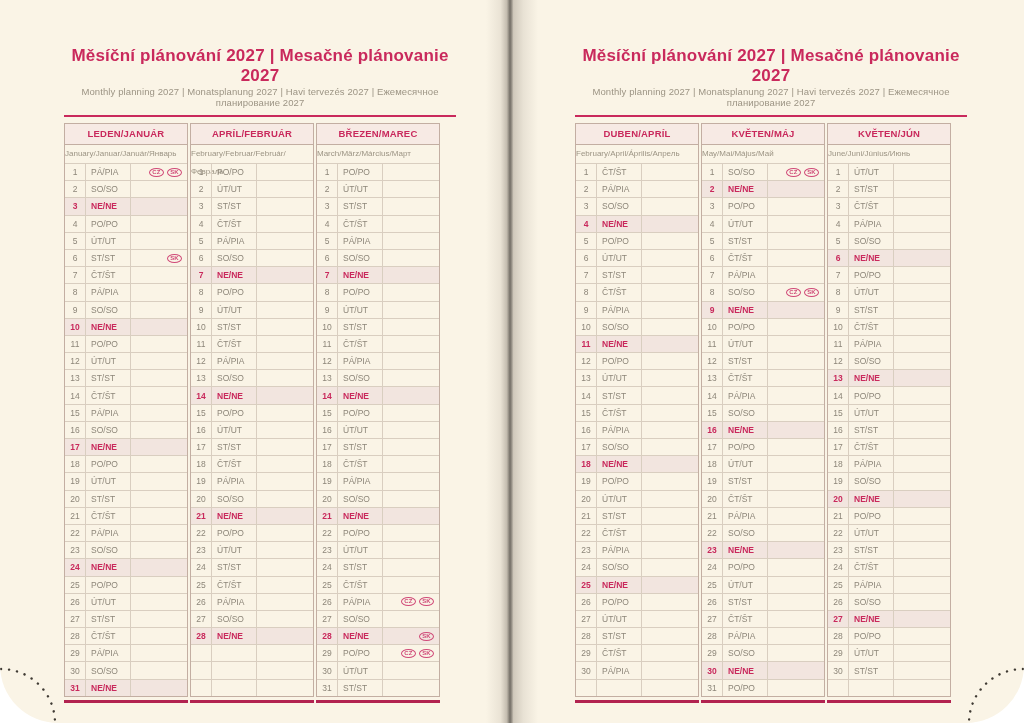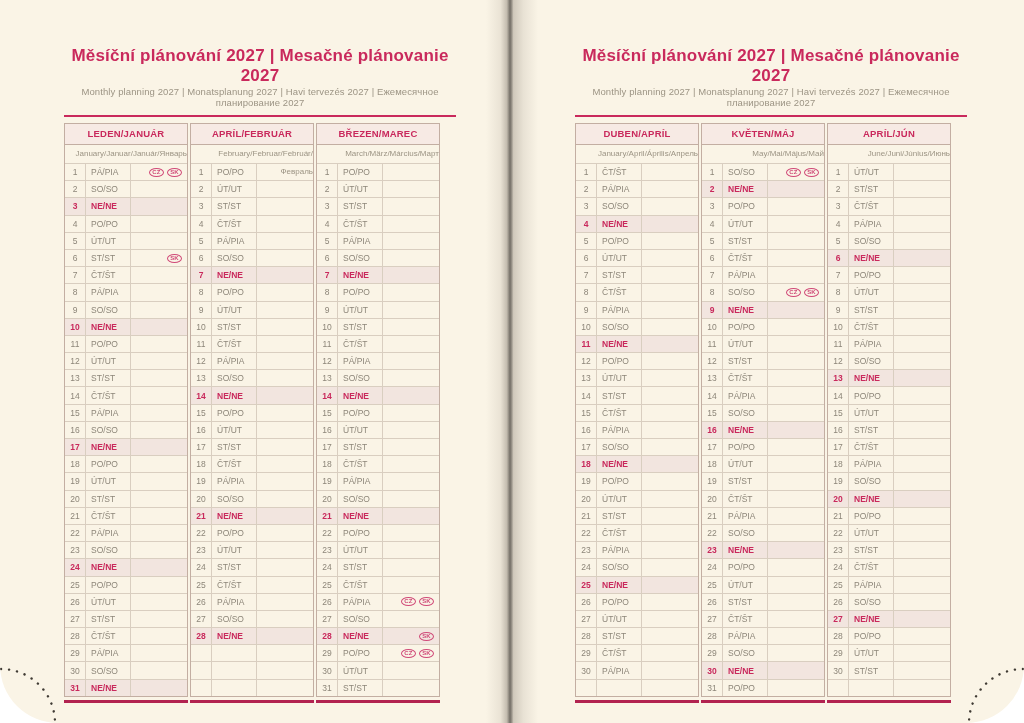--- a/index.html
+++ b/index.html
@@ -46,21 +46,21 @@
     display:flex;flex-direction:column;
     background:var(--page-bg);
   }
   .month-header{
     height:20px;line-height:20px;flex:0 0 20px;text-align:center;
     background:var(--header-bg);
     color:var(--accent);font-size:9.5px;font-weight:bold;letter-spacing:.2px;
     border-bottom:1px solid var(--outer-border);
   }
   .month-subheader{
-    height:18px;line-height:18px;flex:0 0 18px;text-align:right;
+    height:18px;line-height:18px;flex:0 0 18px;text-align:left;
     color:var(--submuted);font-size:8px;
     border-bottom:1px solid var(--grid-line);
   }
   .month-grid{flex:1;display:flex;flex-direction:column;}
   .day-row{
     flex:1;display:flex;box-sizing:border-box;
     border-bottom:1px solid var(--grid-line);
     font-size:8.5px;color:var(--muted);
   }
   .day-row:last-child{border-bottom:none;}
@@ -629,21 +629,21 @@
   <div class="page page-right">
     <div class="page-inner">
       <h1 class="page-title">Měsíční plánování 2027 | Mesačné plánovanie 2027</h1>
       <div class="page-subtitle">Monthly planning 2027 | Monatsplanung 2027 | Havi tervezés 2027 | Ежемесячное планирование 2027</div>
       <div class="title-rule"></div>
       <div class="columns">
 
         <div class="month-wrap">
           <div class="month">
             <div class="month-header">DUBEN/APRÍL</div>
-            <div class="month-subheader">January/April/Április/Апрель</div>
+            <div class="month-subheader">February/April/Április/Апрель</div>
             <div class="month-grid">
                 <div class="day-row">
                   <span class="num">1</span>
                   <span class="dow">ČT/ŠT</span>
                   <span class="notes"></span>
                 </div>
                 <div class="day-row">
                   <span class="num">2</span>
                   <span class="dow">PÁ/PIA</span>
                   <span class="notes"></span>
@@ -964,21 +964,21 @@
                   <span class="dow">PO/PO</span>
                   <span class="notes"></span>
                 </div>
               </div>
           </div>
           <div class="month-bottom-rule"></div>
         </div>
 
         <div class="month-wrap">
           <div class="month">
-            <div class="month-header">APRÍL/JÚN</div>
+            <div class="month-header">KVĚTEN/JÚN</div>
             <div class="month-subheader">June/Juni/Június/Июнь</div>
             <div class="month-grid">
                 <div class="day-row">
                   <span class="num">1</span>
                   <span class="dow">ÚT/UT</span>
                   <span class="notes"></span>
                 </div>
                 <div class="day-row">
                   <span class="num">2</span>
                   <span class="dow">ST/ST</span>

